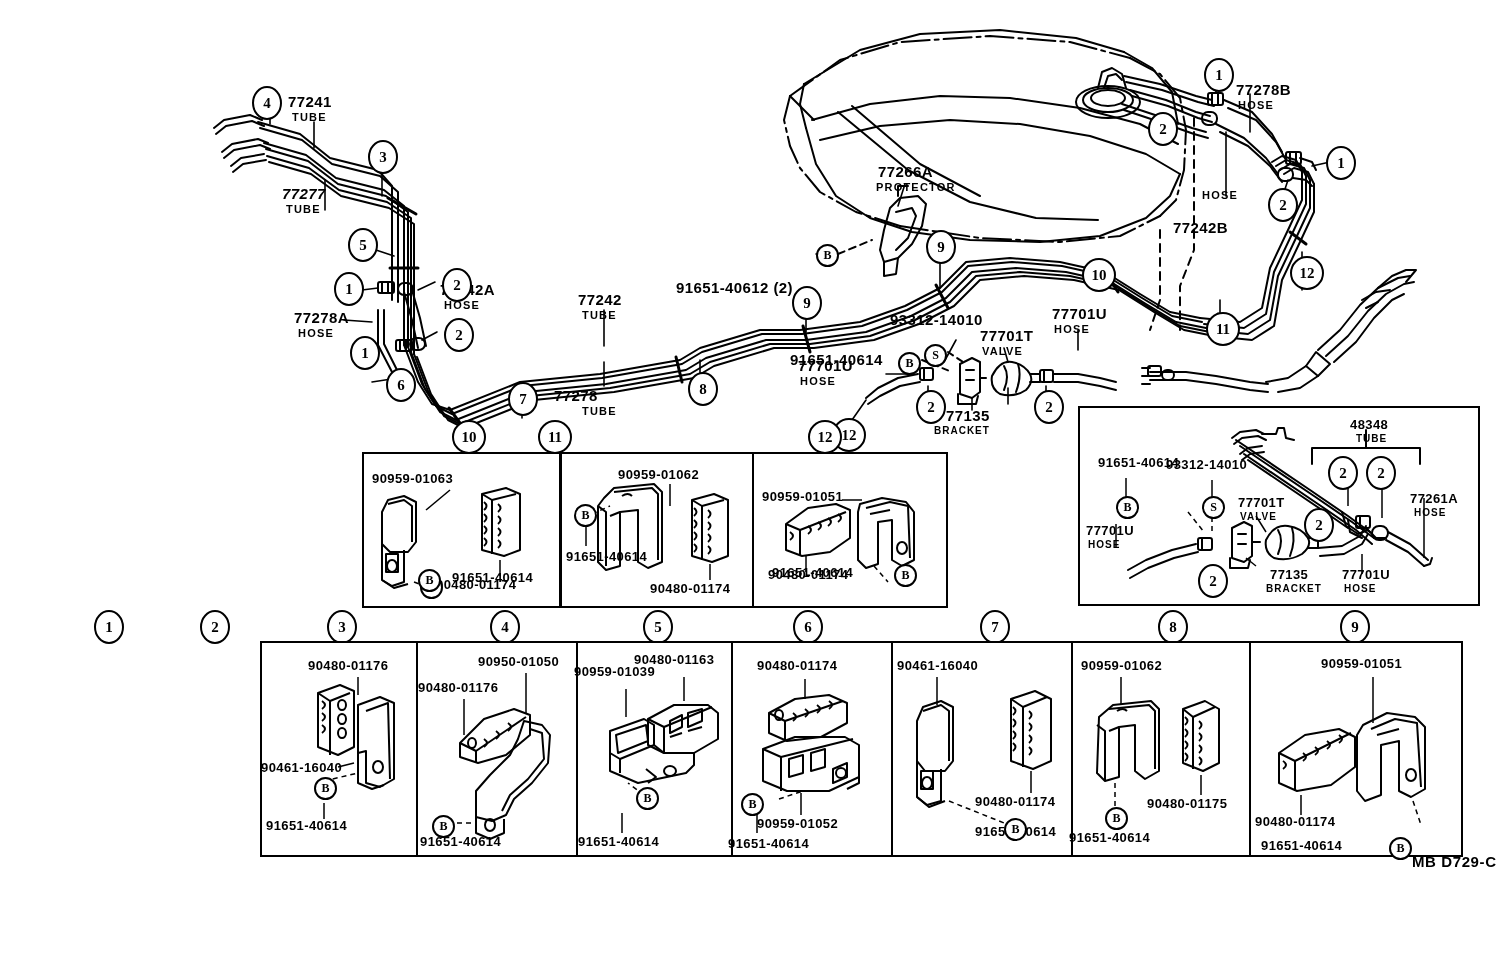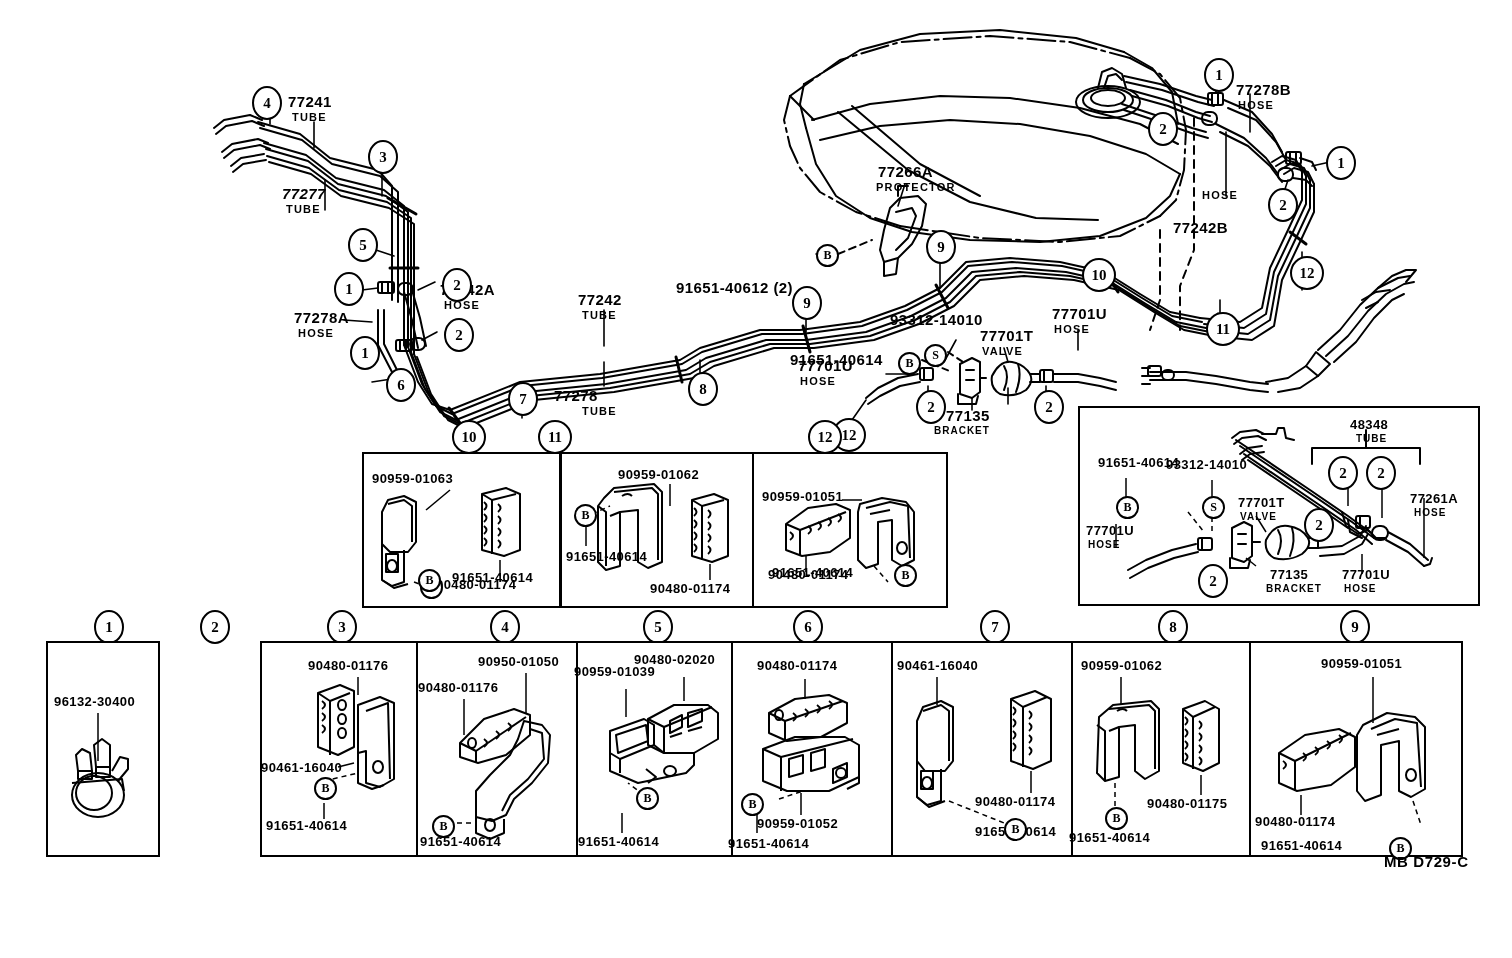--- a/index.html
+++ b/index.html
@@ -7,21 +7,21 @@
   body{width:1512px;height:958px;position:relative;overflow:hidden;
        font-family:"Liberation Sans",sans-serif;color:#000;}
   #root{position:absolute;inset:0;}
   svg.layer{position:absolute;left:0;top:0;width:1512px;height:958px;overflow:visible;}
   .lbl{position:absolute;font-family:"Liberation Sans",sans-serif;font-weight:bold;
        color:#000;line-height:1.0;white-space:pre;letter-spacing:0.4px;}
   .pn{font-size:15px;}
   .pn-s{font-size:13px;}
   .sub{font-size:11px;letter-spacing:1.2px;}
   .sub-s{font-size:10px;letter-spacing:1px;}
-  .code{font-size:15px;letter-spacing:0.6px;}
+  .code{font-size:15px;letter-spacing:0.6px;margin-left:28px;}
   
   .cal{position:absolute;width:26px;height:30px;border:2.2px solid #000;
        border-radius:50%;display:flex;align-items:center;justify-content:center;
        font-size:15px;font-weight:bold;background:#fff;font-family:"Liberation Serif",serif;}
   .cal.wide{width:30px;}
   .badge{position:absolute;width:19px;height:19px;border-radius:50%;
        border:2px solid #000;background:#fff;display:flex;align-items:center;
        justify-content:center;font-size:12px;font-weight:bold;
        font-family:"Liberation Serif",serif;}
   .panel{position:absolute;border:2px solid #000;background:#fff;}
@@ -501,38 +501,20 @@
   <div class="cal" style="left:94px;top:610px;">1</div>
   <div class="cal" style="left:200px;top:610px;">2</div>
   <div class="cal" style="left:327px;top:610px;">3</div>
   <div class="cal" style="left:490px;top:610px;">4</div>
   <div class="cal" style="left:643px;top:610px;">5</div>
   <div class="cal" style="left:793px;top:610px;">6</div>
   <div class="cal" style="left:980px;top:610px;">7</div>
   <div class="cal" style="left:1158px;top:610px;">8</div>
   <div class="cal" style="left:1340px;top:610px;">9</div>
 
-  <div class="panel" style="left:46px;top:641px;width:110px;height:212px;">
-    <svg class="layer" style="width:110px;height:212px;" viewBox="0 0 110 212">
-      <g fill="none" stroke="#000" stroke-width="2" stroke-linejoin="round">
-        <ellipse cx="50" cy="152" rx="26" ry="22"></ellipse>
-        <ellipse cx="46" cy="150" rx="18" ry="17"></ellipse>
-        <path d="M30,128 L28,112 L34,106 L42,110 L44,128"></path>
-        <path d="M48,124 L46,102 L54,96 L62,102 L62,124"></path>
-        <path d="M64,128 L72,114 L80,116 L80,126 L70,138"></path>
-        <path d="M30,128 L44,128 L44,136 L30,136 Z"></path>
-        <path d="M48,124 L62,124 L62,134 L48,134 Z"></path>
-        <path d="M24,140 L74,136 L76,148"></path>
-      </g>
-      <g stroke="#000" stroke-width="1.5">
-          <path d="M50,70 L50,118"></path>
-        </g>
-    </svg>
-    <div class="lbl pn-s" style="left:6px;top:52px;">96132-30400</div>
-  </div>
 
 
   <div class="panel" style="left:260px;top:641px;width:156px;height:212px;">
     <svg class="layer" style="width:156px;height:212px;" viewBox="0 0 156 212">
       <g fill="none" stroke="#000" stroke-width="2" stroke-linejoin="round">
         <path d="M56,50 L78,42 L92,48 L92,104 L76,112 L56,104 Z"></path>
         <path d="M56,50 L68,58 L68,112"></path>
         <path d="M68,58 L88,50"></path>
         <path d="M60,58 Q66,62 60,66 M60,70 Q66,74 60,78 M60,82 Q66,86 60,90"></path>
         <ellipse cx="80" cy="62" rx="4" ry="5"></ellipse>
@@ -598,21 +580,21 @@
         <ellipse cx="92" cy="128" rx="6" ry="5"></ellipse>
         <path d="M68,126 L78,134 L70,140"></path>
       </g>
       <g stroke="#000" stroke-width="1.5" fill="none">
         <path d="M106,34 L106,58"></path>
         <path d="M48,46 L48,74"></path>
         <path d="M66,152 L50,140" stroke-dasharray="5,4"></path>
         <path d="M44,170 L44,190"></path>
       </g>
     </svg>
-    <div class="lbl pn-s" style="left:56px;top:10px;">90480-02020</div>
+    <div class="lbl pn-s" style="left:56px;top:10px;">90480-01163</div>
     <div class="lbl pn-s" style="left:-4px;top:22px;">90959-01039</div>
     <div class="badge" style="left:58px;top:144px;">B</div>
     <div class="lbl pn-s" style="left:0px;top:192px;">91651-40614</div>
   </div>
 
   <div class="panel" style="left:731px;top:641px;width:160px;height:212px;">
     <svg class="layer" style="width:160px;height:212px;" viewBox="0 0 160 212">
       <g fill="none" stroke="#000" stroke-width="2" stroke-linejoin="round">
         <path d="M36,70 L62,56 L96,52 L114,60 L114,80 L88,94 L54,98 L36,90 Z"></path>
         <path d="M36,70 L52,78 L52,98"></path>

